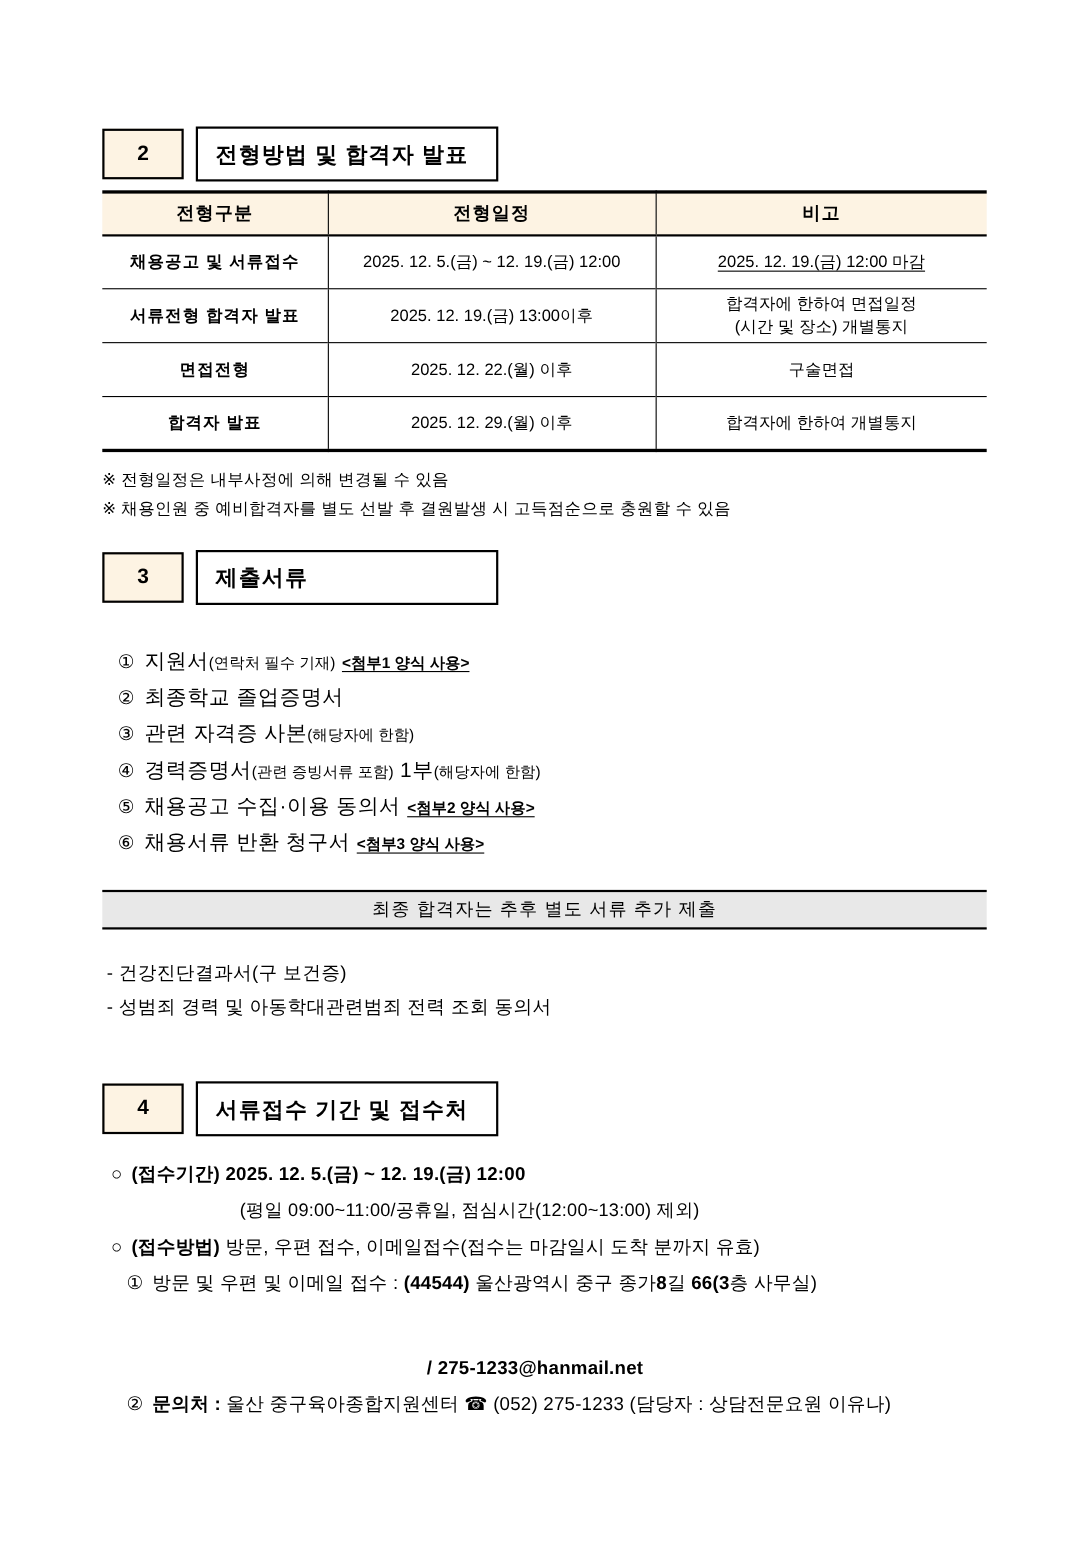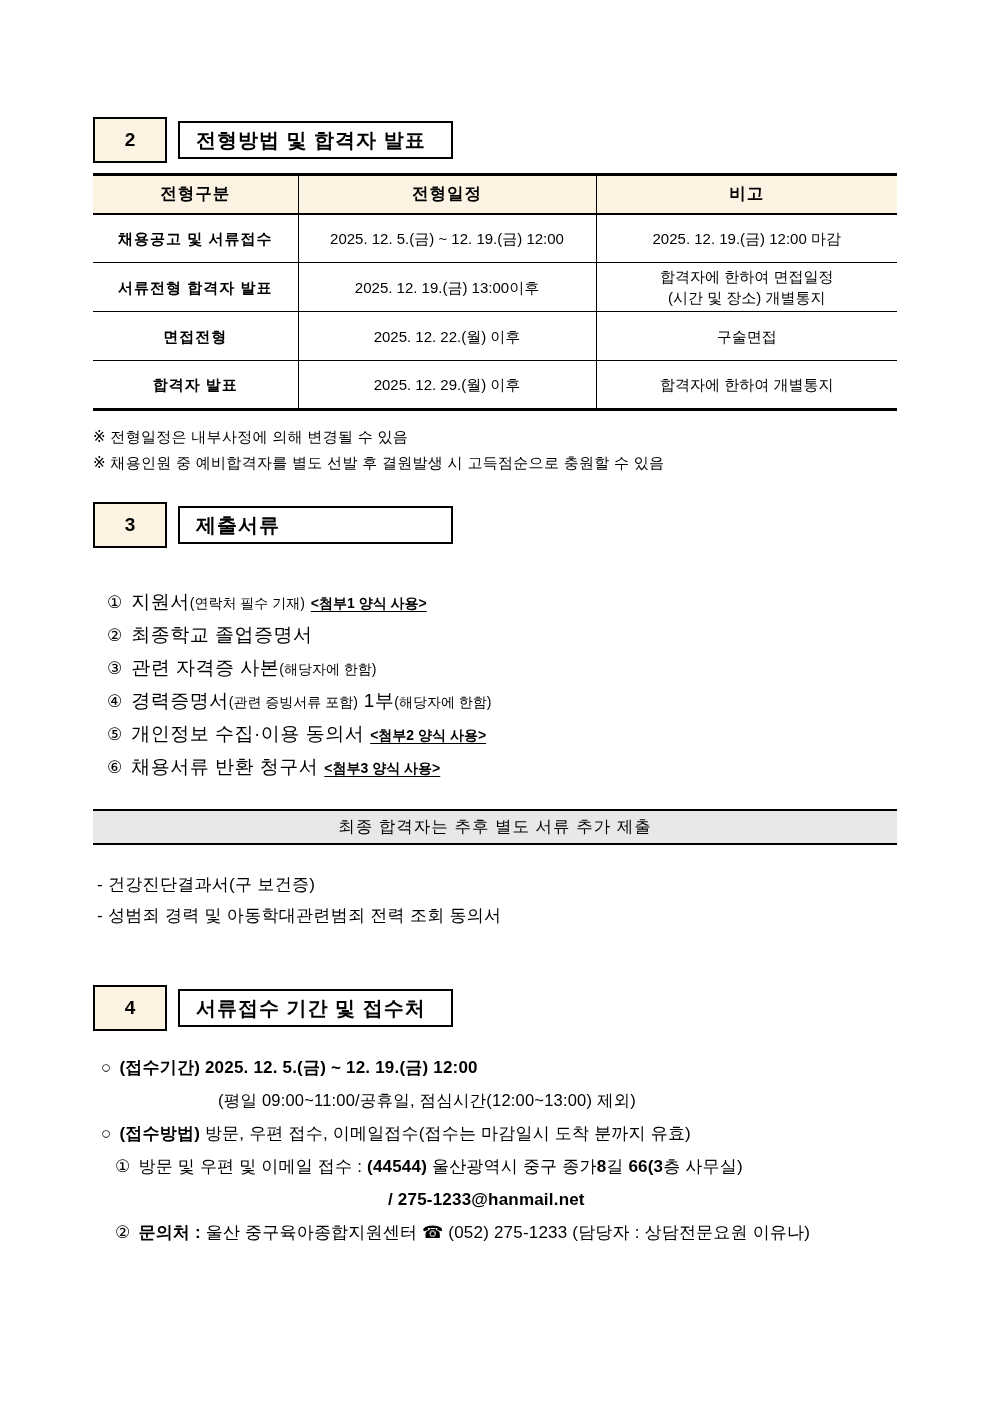--- a/index.html
+++ b/index.html
@@ -12,40 +12,40 @@
   .page { position:relative; width:992px; height:1403px; padding:115px 95px 0 93px; }
 
   
   .sec-header { display:flex; align-items:center; gap:11px; height:50px; }
   .num-box {
     width:74px; height:46px; border:2px solid #000; background:var(--cream,#fdf3e3);
     display:flex; align-items:center; justify-content:center;
     font-size:19px; font-weight:bold;
   }
   .title-box {
-    width:275px; height:38px; border:2px solid #000; background:#fff;
+    width:275px; height:50px; border:2px solid #000; background:#fff;
     display:flex; align-items:center; padding:0 16px;
     font-size:20px; font-weight:bold; letter-spacing:1px;
   }
 
   
   table.sel { width:804px; margin-top:8px; border-collapse:collapse;
     border-top:3px solid #000; border-bottom:3px solid #000; table-layout:fixed; }
   table.sel col.c1 { width:205px; } table.sel col.c2 { width:298px; } table.sel col.c3 { width:301px; }
   table.sel th {
     background:var(--cream,#fdf3e3); height:39px; font-size:16.5px; font-weight:bold;
     text-align:center; vertical-align:middle; border-bottom:2px solid #000; letter-spacing:1px;
   }
   table.sel td {
     height:49px; text-align:center; vertical-align:middle; font-size:15px;
     border-top:1.5px solid #000; line-height:21px;
   }
   table.sel th + th, table.sel td + td { border-left:1.5px solid #000; }
   td.cat { font-size:16px; font-weight:bold; letter-spacing:1px; }
-  .u { text-underline-offset:3px; }
+  .u { text-decoration:underline; text-underline-offset:3px; }
 
   .notes { margin-top:13px; font-size:15px; }
   .notes div { line-height:26px; letter-spacing:0.3px; }
 
   
   .doc-list { margin-top:36px; padding-left:14px; }
   .doc-item { line-height:32px; white-space:nowrap; }
   .doc-item .cnum { font-size:17px; margin-right:9px; }
   .doc-item .main, .doc-item .mid { font-size:19px; letter-spacing:0.5px; }
   .doc-item .sub { font-size:14px; }
@@ -63,21 +63,21 @@
   .extra { margin-top:24px; padding-left:4px; font-size:17px; }
   .extra div { line-height:31px; letter-spacing:0.3px; }
 
   
   .s4-lines { margin-top:18px; font-size:17px; }
   .s4-lines .ln { line-height:33px; white-space:nowrap; letter-spacing:0.2px; }
   .ln .bullet { margin:0 8px 0 8px; }
   .ln .b { font-weight:bold; }
   .ln.indent1 { padding-left:125px; font-size:16.5px; }
   .ln.num-ln { padding-left:22px; }
-  .ln.email-ln { padding-left:295px; font-weight:bold; }
+  .ln.email-ln { padding-left:295px; font-weight:bold;margin-top:44px; }
   .ln .cnum { margin-right:8px; }
 </style>
 </head>
 <body>
 
 <div class="page">
 
   <div class="sec-header">
     <div class="num-box">2</div>
     <div class="title-box">전형방법 및 합격자 발표</div>
@@ -140,21 +140,21 @@
     <div class="doc-item">
       <span class="cnum">②</span><span class="main">최종학교 졸업증명서</span>
     </div>
     <div class="doc-item">
       <span class="cnum">③</span><span class="main">관련 자격증 사본</span><span class="sub">(해당자에 한함)</span>
     </div>
     <div class="doc-item">
       <span class="cnum">④</span><span class="main">경력증명서</span><span class="sub">(관련 증빙서류 포함)</span><span class="mid"> 1부</span><span class="sub">(해당자에 한함)</span>
     </div>
     <div class="doc-item">
-      <span class="cnum">⑤</span><span class="main">개인정보 수집·이용 동의서</span><span class="attach">&lt;첨부2 양식 사용&gt;</span>
+      <span class="cnum">⑤</span><span class="main">채용공고 수집·이용 동의서</span><span class="attach">&lt;첨부2 양식 사용&gt;</span>
     </div>
     <div class="doc-item">
       <span class="cnum">⑥</span><span class="main">채용서류 반환 청구서</span><span class="attach">&lt;첨부3 양식 사용&gt;</span>
     </div>
   </div>
 
   <div class="banner">최종 합격자는 추후 별도 서류 추가 제출</div>
 
   <div class="extra">
     <div>- 건강진단결과서(구  보건증)</div>

